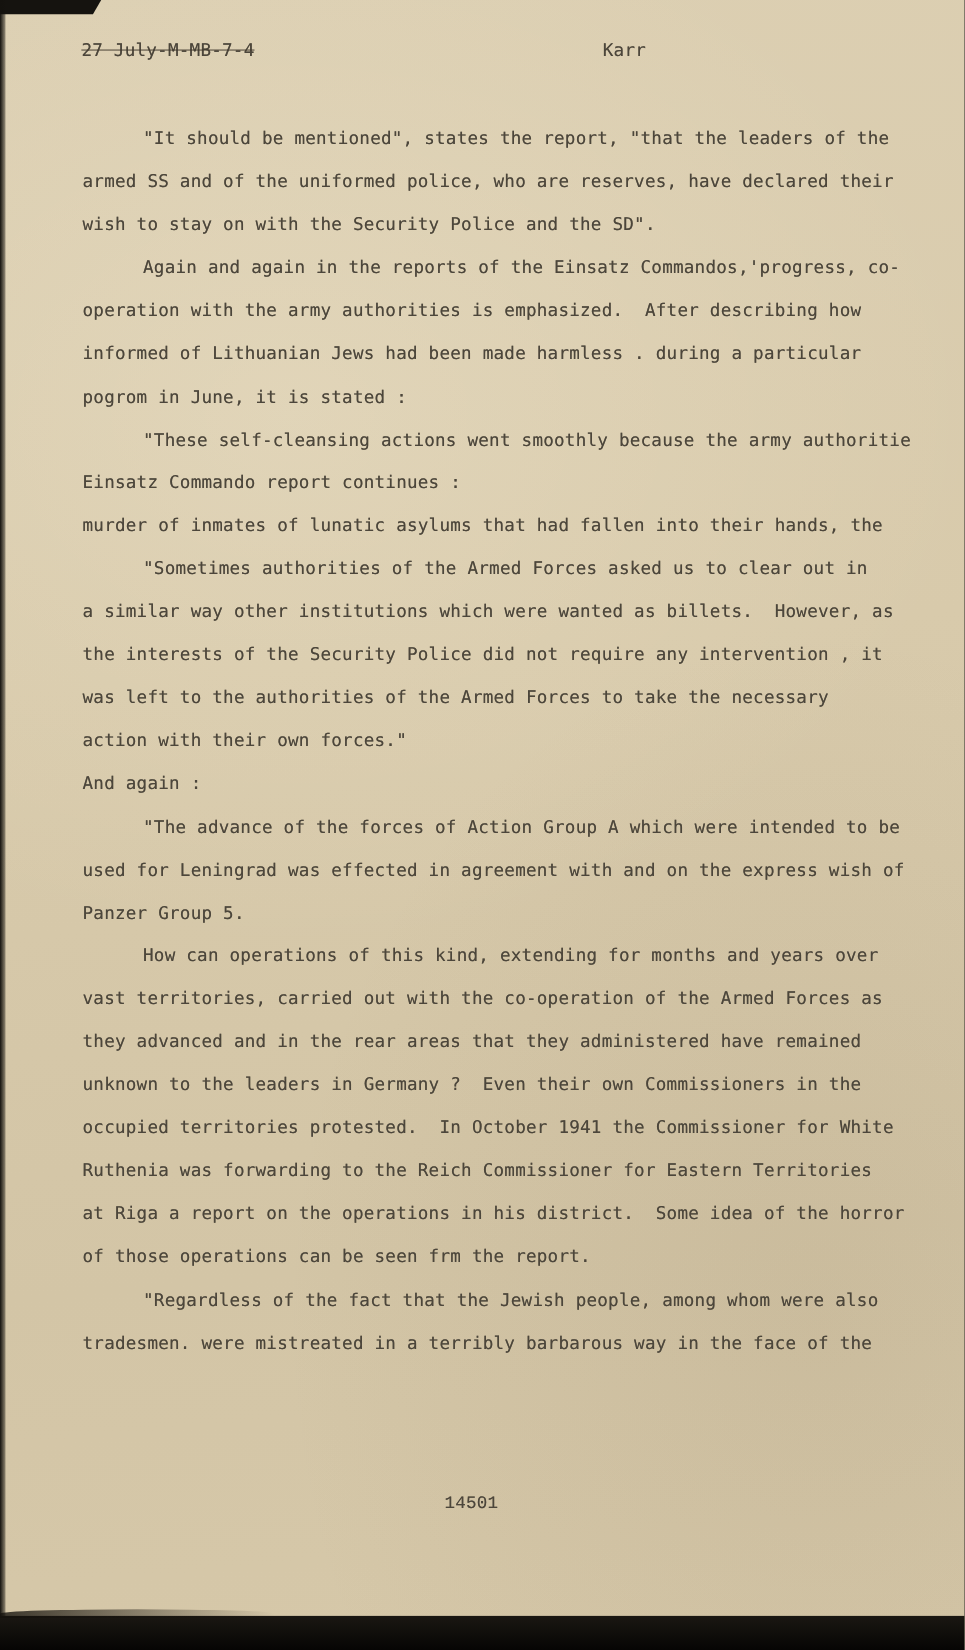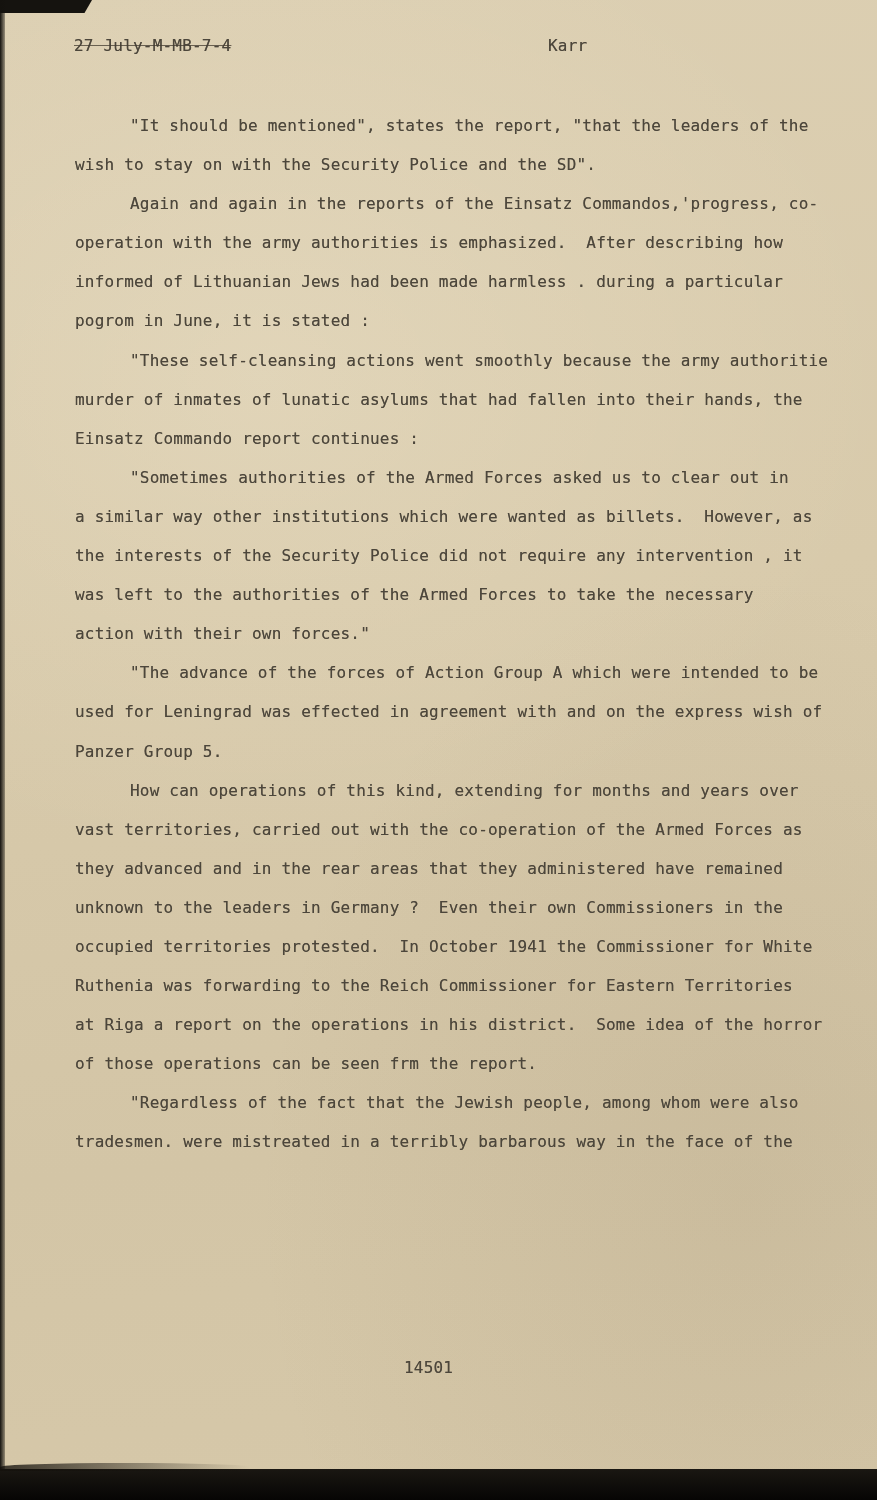--- a/index.html
+++ b/index.html
@@ -77,46 +77,49 @@
     white-space: pre;
   }
   .line.indent {
     padding-left: 55px;
   }
   .page-footer {
     position: absolute;
     left: 404px; top: 1348px;
     height: 39px;
     line-height: 39px;
+    font-family: Liberation Mono, monospace;
   }
 </style>
 </head>
 <body>
 
 <div class="page">
 
   <span class="typewriter header-left">27 July-M-MB-7-4</span>
 
   <span class="typewriter header-right">Karr</span>
 
   <div class="typewriter doc-body">
       <div class="line indent">"It should be mentioned", states the report, "that the leaders of the</div>
+      <div class="line">armed SS and of the uniformed police, who are reserves, have declared their</div>
       <div class="line">wish to stay on with the Security Police and the SD".</div>
       <div class="line indent">Again and again in the reports of the Einsatz Commandos,'progress, co-</div>
       <div class="line">operation with the army authorities is emphasized.  After describing how</div>
       <div class="line">informed of Lithuanian Jews had been made harmless . during a particular</div>
       <div class="line">pogrom in June, it is stated :</div>
       <div class="line indent">"These self-cleansing actions went smoothly because the army authoritie</div>
+      <div class="line">Einsatz Commando report continues :</div>
       <div class="line">murder of inmates of lunatic asylums that had fallen into their hands, the</div>
-      <div class="line">Einsatz Commando report continues :</div>
       <div class="line indent">"Sometimes authorities of the Armed Forces asked us to clear out in</div>
       <div class="line">a similar way other institutions which were wanted as billets.  However, as</div>
       <div class="line">the interests of the Security Police did not require any intervention , it</div>
       <div class="line">was left to the authorities of the Armed Forces to take the necessary</div>
       <div class="line">action with their own forces."</div>
+      <div class="line">And again :</div>
       <div class="line indent">"The advance of the forces of Action Group A which were intended to be</div>
       <div class="line">used for Leningrad was effected in agreement with and on the express wish of</div>
       <div class="line">Panzer Group 5.</div>
       <div class="line indent">How can operations of this kind, extending for months and years over</div>
       <div class="line">vast territories, carried out with the co-operation of the Armed Forces as</div>
       <div class="line">they advanced and in the rear areas that they administered have remained</div>
       <div class="line">unknown to the leaders in Germany ?  Even their own Commissioners in the</div>
       <div class="line">occupied territories protested.  In October 1941 the Commissioner for White</div>
       <div class="line">Ruthenia was forwarding to the Reich Commissioner for Eastern Territories</div>
       <div class="line">at Riga a report on the operations in his district.  Some idea of the horror</div>

